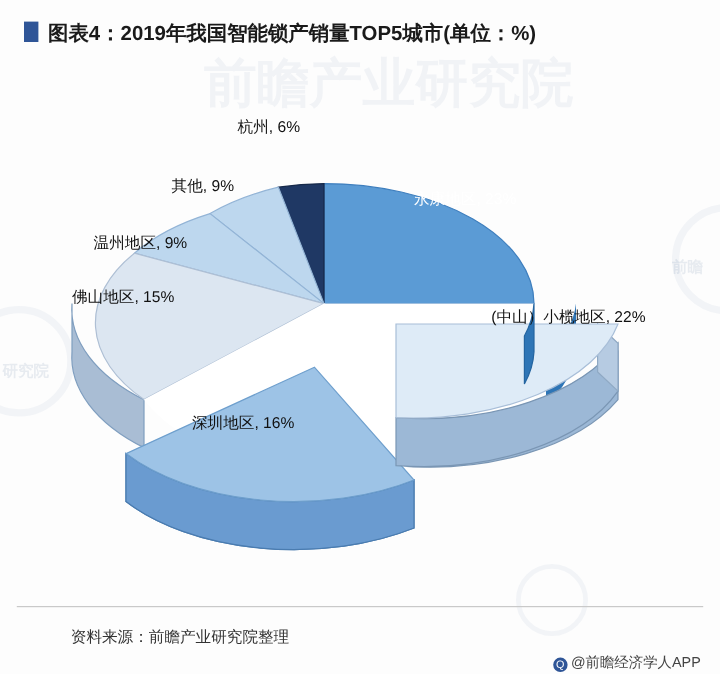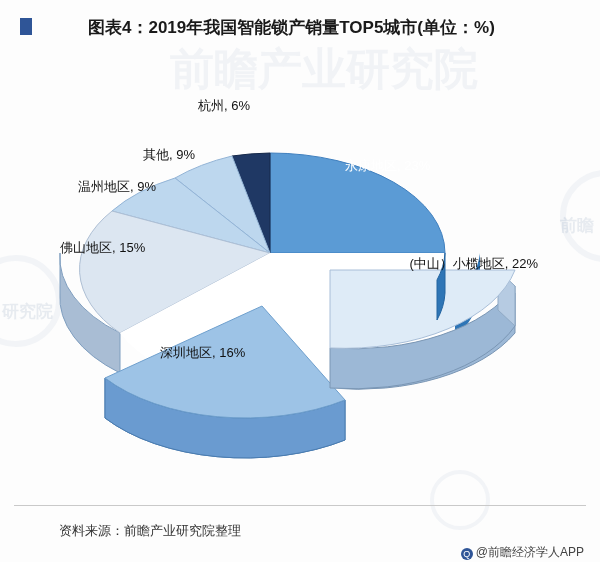--- a/index.html
+++ b/index.html
@@ -16,21 +16,20 @@
   }
   
   .title{
     position:absolute;
     left:40px;top:16px;
     font-size:17px;
     font-weight:bold;
     color:#1a1a1a;
     letter-spacing:0px;
     white-space:nowrap;
-    margin-left:48px;
   }
   .title-rule{
     position:absolute;
     left:20px;top:18px;
     width:12px;height:17px;
     background:#2f5597;
   }
   
   .footer-rule{
     position:absolute;
@@ -75,21 +74,21 @@
   .wm-big2{left:150px;top:300px;font-size:40px;}
   .wm-ring{
     position:absolute;
     border:6px solid rgba(120,140,175,0.08);
     border-radius:50%;
     pointer-events:none;
   }
   .ring1{left:-30px;top:255px;width:80px;height:80px;}
   .ring2{left:560px;top:170px;width:80px;height:80px;}
   .ring3{left:430px;top:470px;width:52px;height:52px;border-width:4px;}
-  .wm-small{font-size:17px;color:rgba(120,140,175,0.16);}
+  .wm-small{font-size:13px;color:rgba(120,140,175,0.16);}
   
   #chart{
     position:absolute;
     left:0;top:48px;
     width:536px;height:450px;
   }
   .lbl{
     position:absolute;
     font-size:13px;
     color:#111;
@@ -170,21 +169,21 @@
     <div class="lbl" style="left:198px;top:50px;">杭州, 6%</div>
 
     <div class="lbl white" style="left:345px;top:110px;">永康地区, 23%</div>
 
     <div class="lbl two-line" style="left:388px;top:208px;width:150px;">(中山）小榄地区, 22%</div>
 
     <div class="lbl" style="left:160px;top:297px;">深圳地区, 16%</div>
 
     <div class="lbl" style="left:60px;top:192px;">佛山地区, 15%</div>
 
-    <div class="lbl" style="left:78px;top:131px;">温州地区, 9%</div>
+    <div class="lbl" style="left:78px;top:147px;">温州地区, 9%</div>
 
     <div class="lbl" style="left:143px;top:99px;">其他, 9%</div>
   </div>
 
   <div class="footer-rule"></div>
   <div class="source">资料来源：前瞻产业研究院整理</div>
   <div class="brand"><span class="logo">Q</span><span>@前瞻经济学人APP</span></div>
 
 </div>
 

